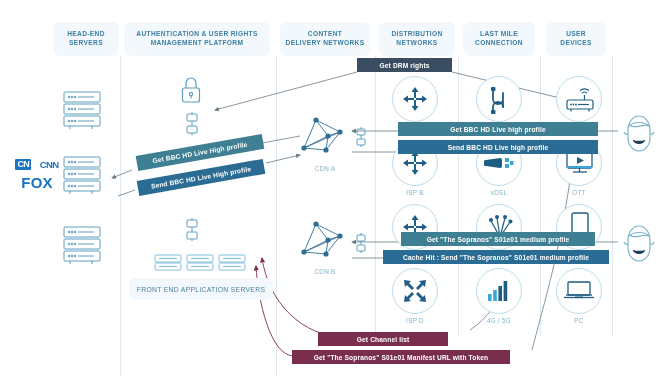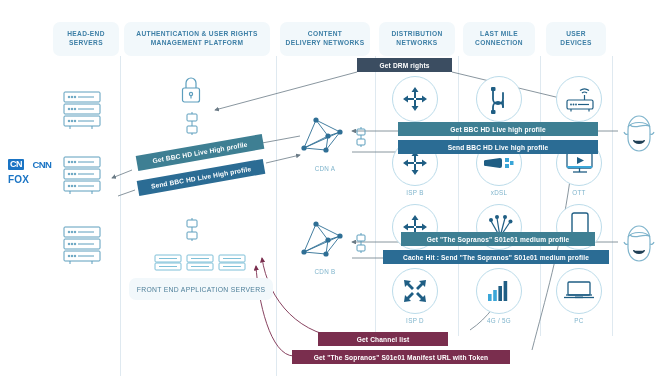--- a/index.html
+++ b/index.html
@@ -32,27 +32,27 @@
        box-sizing:border-box;white-space:nowrap;}
   .bar.teal{background:#3e7f93;}
   .bar.blue{background:#2b6c94;}
   .bar.navy{background:#3b4d61;}
   .bar.plum{background:#7a2e4e;}
 
   .bar.tilt1{transform:rotate(-10deg);transform-origin:left center;}
   .bar.tilt2{transform:rotate(-10deg);transform-origin:left center;}
 
   
-  .logos{position:absolute;line-height:1;}
+  .logos{position:absolute;text-align:center;line-height:1;}
   .cnbox{display:inline-block;background:#1a74c4;color:#ffffff;font-weight:bold;
          font-size:9px;padding:1px 2px;border-radius:1px;letter-spacing:-.5px;
          vertical-align:middle;}
   .cnn{display:inline-block;color:#1a74c4;font-weight:bold;font-size:9.5px;
        letter-spacing:-.6px;margin-left:4px;vertical-align:middle;}
-  .fox{display:block;color:#1a74c4;font-weight:bold;font-size:10px;
+  .fox{display:block;color:#1a74c4;font-weight:bold;font-size:15px;
        letter-spacing:.2px;margin-top:3px;}
 
   
   .fepill{position:absolute;background:#f2f8fb;border-radius:7px;
           display:flex;align-items:center;justify-content:center;
           color:#4e7f99;font-size:6.8px;letter-spacing:.3px;}
 </style>
 </head>
 <body>
 

